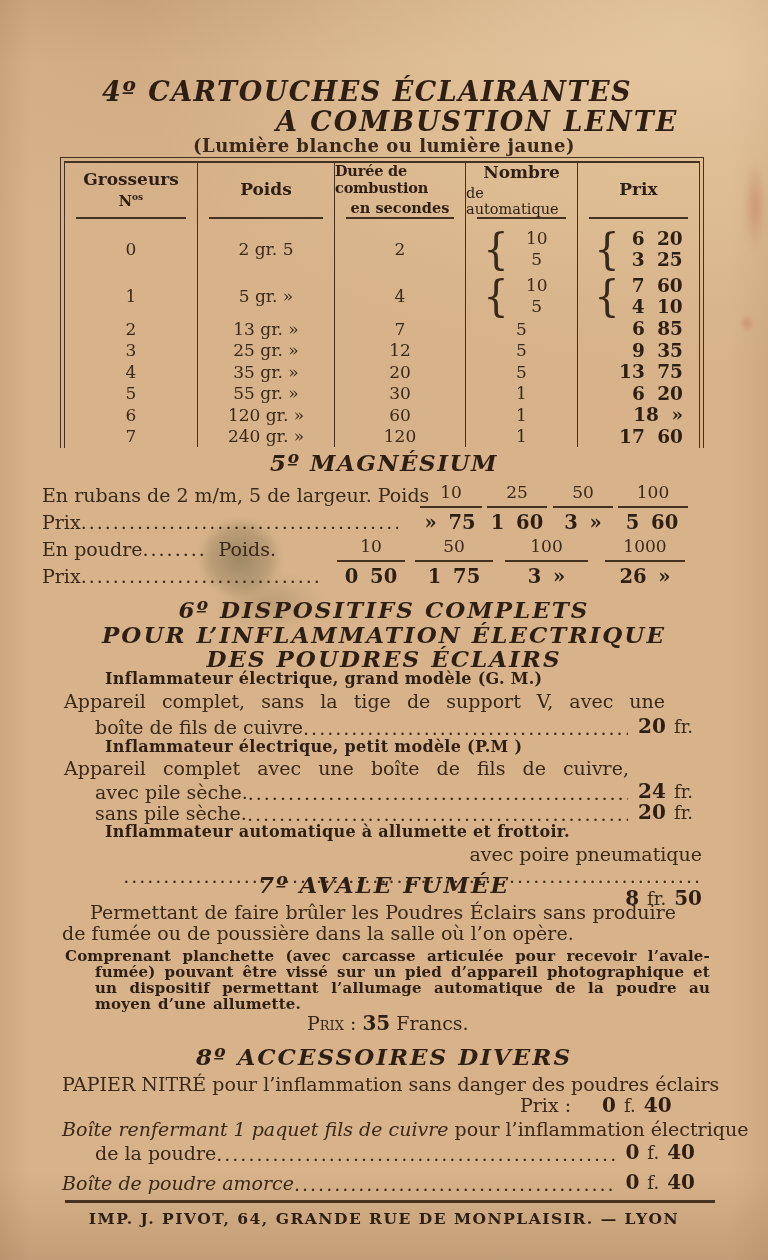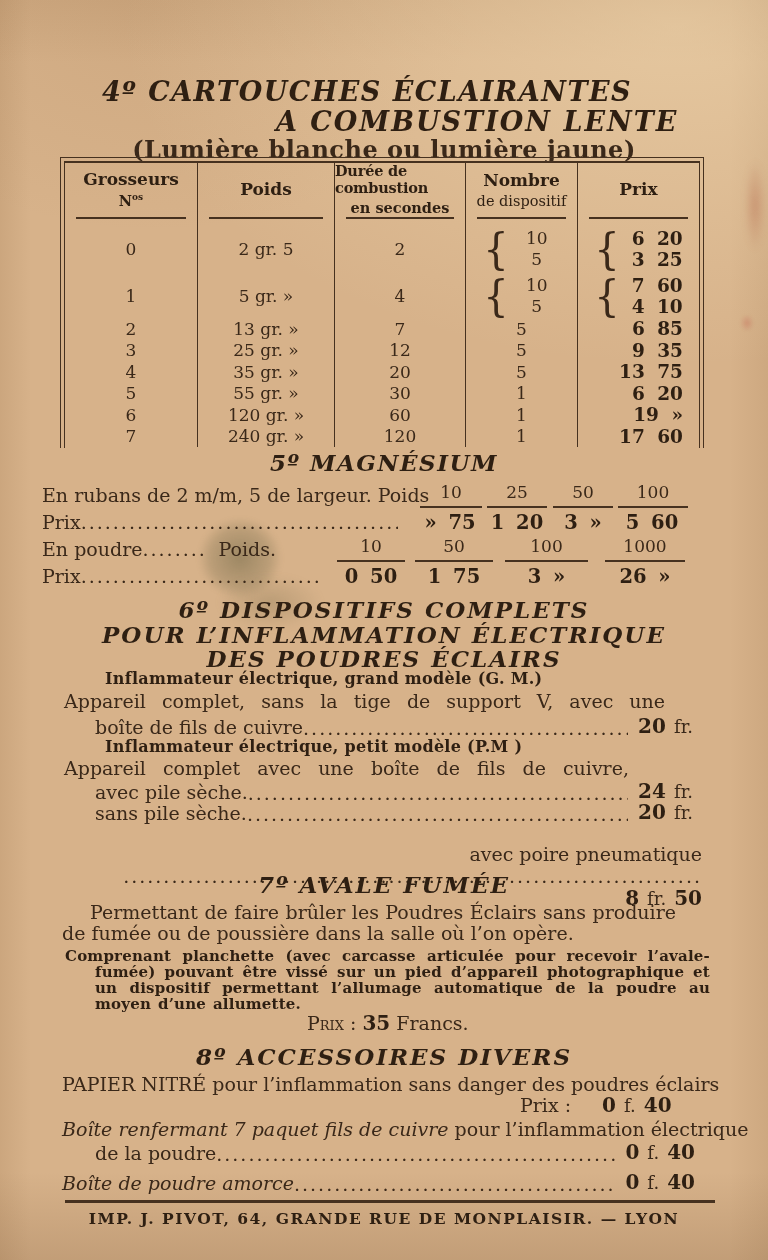--- a/index.html
+++ b/index.html
@@ -41,21 +41,21 @@
 
   .abs{position:absolute;}
   .it-title{font-style:italic;font-weight:bold;letter-spacing:1.5px;color:var(--ink-strong);}
   .centered{left:0;width:768px;text-align:center;}
   .bold{font-weight:bold;}
   .italic{font-style:italic;}
 
   
   .t4-1{left:102px;top:76px;font-size:27px;}
   .t4-2{left:276px;top:106px;font-size:27px;letter-spacing:2px;}
-  .subtitle{top:135px;font-size:24px;font-weight:bold;letter-spacing:.5px;}
+  .subtitle{top:135px;font-size:18px;font-weight:bold;letter-spacing:.5px;}
 
   
   .ctable{
     left:60px;top:157px;width:644px;height:291px;
     border:1px solid var(--line);border-bottom:none;
     padding:3px 3px 0 3px;box-sizing:border-box;
   }
   .ctable-in{
     width:100%;height:100%;box-sizing:border-box;
     border:1px solid var(--line);border-top:2px solid var(--line);border-bottom:none;
@@ -127,21 +127,21 @@
         <span class="l1">Poids</span>
         <span class="hbar"></span>
       </div>
       <div class="cell hc bl">
         <span class="cond">Durée de combustion</span>
         <span class="l2">en secondes</span>
         <span class="hbar"></span>
       </div>
       <div class="cell hc bl">
         <span class="l1">Nombre</span>
-        <span class="l2" style="font-weight:normal">de dispositif</span>
+        <span class="l2" style="font-weight:normal">de automatique</span>
         <span class="hbar"></span>
       </div>
       <div class="cell hc bl">
         <span class="l1">Prix</span>
         <span class="hbar"></span>
       </div>
 
       <div class="cell">0</div>
       <div class="cell bl">2 gr. 5</div>
       <div class="cell bl">2</div>
@@ -207,21 +207,21 @@
       <div class="cell">5</div>
       <div class="cell bl">55 gr. »</div>
       <div class="cell bl">30</div>
       <div class="cell bl">1</div>
       <div class="cell bl prix-cell">6 20</div>
 
       <div class="cell">6</div>
       <div class="cell bl">120 gr. »</div>
       <div class="cell bl">60</div>
       <div class="cell bl">1</div>
-      <div class="cell bl prix-cell">19 »</div>
+      <div class="cell bl prix-cell">18 »</div>
 
       <div class="cell">7</div>
       <div class="cell bl">240 gr. »</div>
       <div class="cell bl">120</div>
       <div class="cell bl">1</div>
       <div class="cell bl prix-cell">17 60</div>
     </div>
   </div>
 
   <div class="abs it-title centered s5-title">5º MAGNÉSIUM</div>
@@ -230,21 +230,21 @@
   <div class="abs mcol u" style="left:420px;top:482px;width:62px;">10</div>
   <div class="abs mcol u" style="left:487px;top:482px;width:60px;">25</div>
   <div class="abs mcol u" style="left:553px;top:482px;width:60px;">50</div>
   <div class="abs mcol u" style="left:618px;top:482px;width:70px;">100</div>
 
   <div class="abs mlabel" style="left:42px;top:511px;width:356px;">
     <span>Prix</span>
       <span class="lead">........................................................................</span>
   </div>
   <div class="abs mprice" style="left:414px;top:511px;width:72px;">» 75</div>
-  <div class="abs mprice" style="left:483px;top:511px;width:68px;">1 20</div>
+  <div class="abs mprice" style="left:483px;top:511px;width:68px;">1 60</div>
   <div class="abs mprice" style="left:549px;top:511px;width:68px;">3 »</div>
   <div class="abs mprice" style="left:610px;top:511px;width:84px;">5 60</div>
 
   <div class="abs mlabel" style="left:42px;top:538px;">
     <span>En poudre</span>
       <span class="lead fix" style="width:62px;">........................................................................</span>
       <span style="padding-left:14px;">Poids.</span>
   </div>
   <div class="abs mcol u" style="left:337px;top:536px;width:68px;">10</div>
   <div class="abs mcol u" style="left:415px;top:536px;width:78px;">50</div>
@@ -278,20 +278,21 @@
     <span class="lbl">avec pile sèche.</span>
       <span class="lead">........................................................................</span>
       <span class="price"><span class="n">24</span> <span class="u">fr.</span></span>
   </div>
   <div class="abs drow" style="left:95px;top:800px;width:600px;">
     <span class="lbl">sans pile sèche.</span>
       <span class="lead">........................................................................</span>
       <span class="price"><span class="n">20</span> <span class="u">fr.</span></span>
   </div>
 
+  <div class="abs subhead" style="top:822px;">Inflammateur automatique à allumette et frottoir.</div>
   <div class="abs drow" style="left:95px;top:843px;width:607px;flex-direction:column;">
     <span class="lbl">avec poire pneumatique</span>
       <span class="lead">........................................................................</span>
       <span class="price"><span class="n">8</span> <span class="u">fr.</span> <span class="n">50</span></span>
   </div>
 
   <div class="abs it-title centered h3c" style="top:871px;">7º AVALE FUMÉE</div>
   <div class="abs para" style="left:62px;top:902px;width:614px;text-indent:28px;">Permettant de faire brûler les Poudres Éclairs sans produire de fumée ou de poussière dans la salle où l’on opère.</div>
   <div class="abs para2" style="left:62px;top:948px;width:648px;padding-left:33px;text-indent:-30px;box-sizing:border-box;">Comprenant planchette (avec carcasse articulée pour recevoir l’avale-fumée) pouvant être vissé sur un pied d’appareil photographique et un dispositif permettant l’allumage automatique de la poudre au moyen d’une allumette.</div>
   <div class="abs" style="left:307px;top:1011px;font-size:19px;">
@@ -301,21 +302,21 @@
   </div>
 
   <div class="abs it-title centered h3c" style="top:1043px;">8º ACCESSOIRES DIVERS</div>
   <div class="abs" style="left:62px;top:1073px;white-space:nowrap;">PAPIER NITRÉ pour l’inflammation sans danger des poudres éclairs</div>
   <div class="abs" style="left:520px;top:1094px;">Prix :</div>
   <div class="abs price" style="left:592px;top:1093px;">
     <span class="n">0</span> <span class="u">f.</span> <span class="n">40</span>
   </div>
 
   <div class="abs" style="left:62px;top:1118px;white-space:nowrap;">
-    <span class="italic">Boîte renfermant 7 paquet fils de cuivre</span><span> pour l’inflammation électrique</span>
+    <span class="italic">Boîte renfermant 1 paquet fils de cuivre</span><span> pour l’inflammation électrique</span>
   </div>
   <div class="abs drow" style="left:95px;top:1140px;width:600px;">
     <span class="lbl">de la poudre</span>
       <span class="lead">........................................................................</span>
       <span class="price"><span class="n">0</span> <span class="u">f.</span> <span class="n">40</span></span>
   </div>
   <div class="abs drow" style="left:62px;top:1170px;width:633px;">
     <span class="lbl italic">Boîte de poudre amorce </span>
       <span class="lead">........................................................................</span>
       <span class="price"><span class="n">0</span> <span class="u">f.</span> <span class="n">40</span></span>

